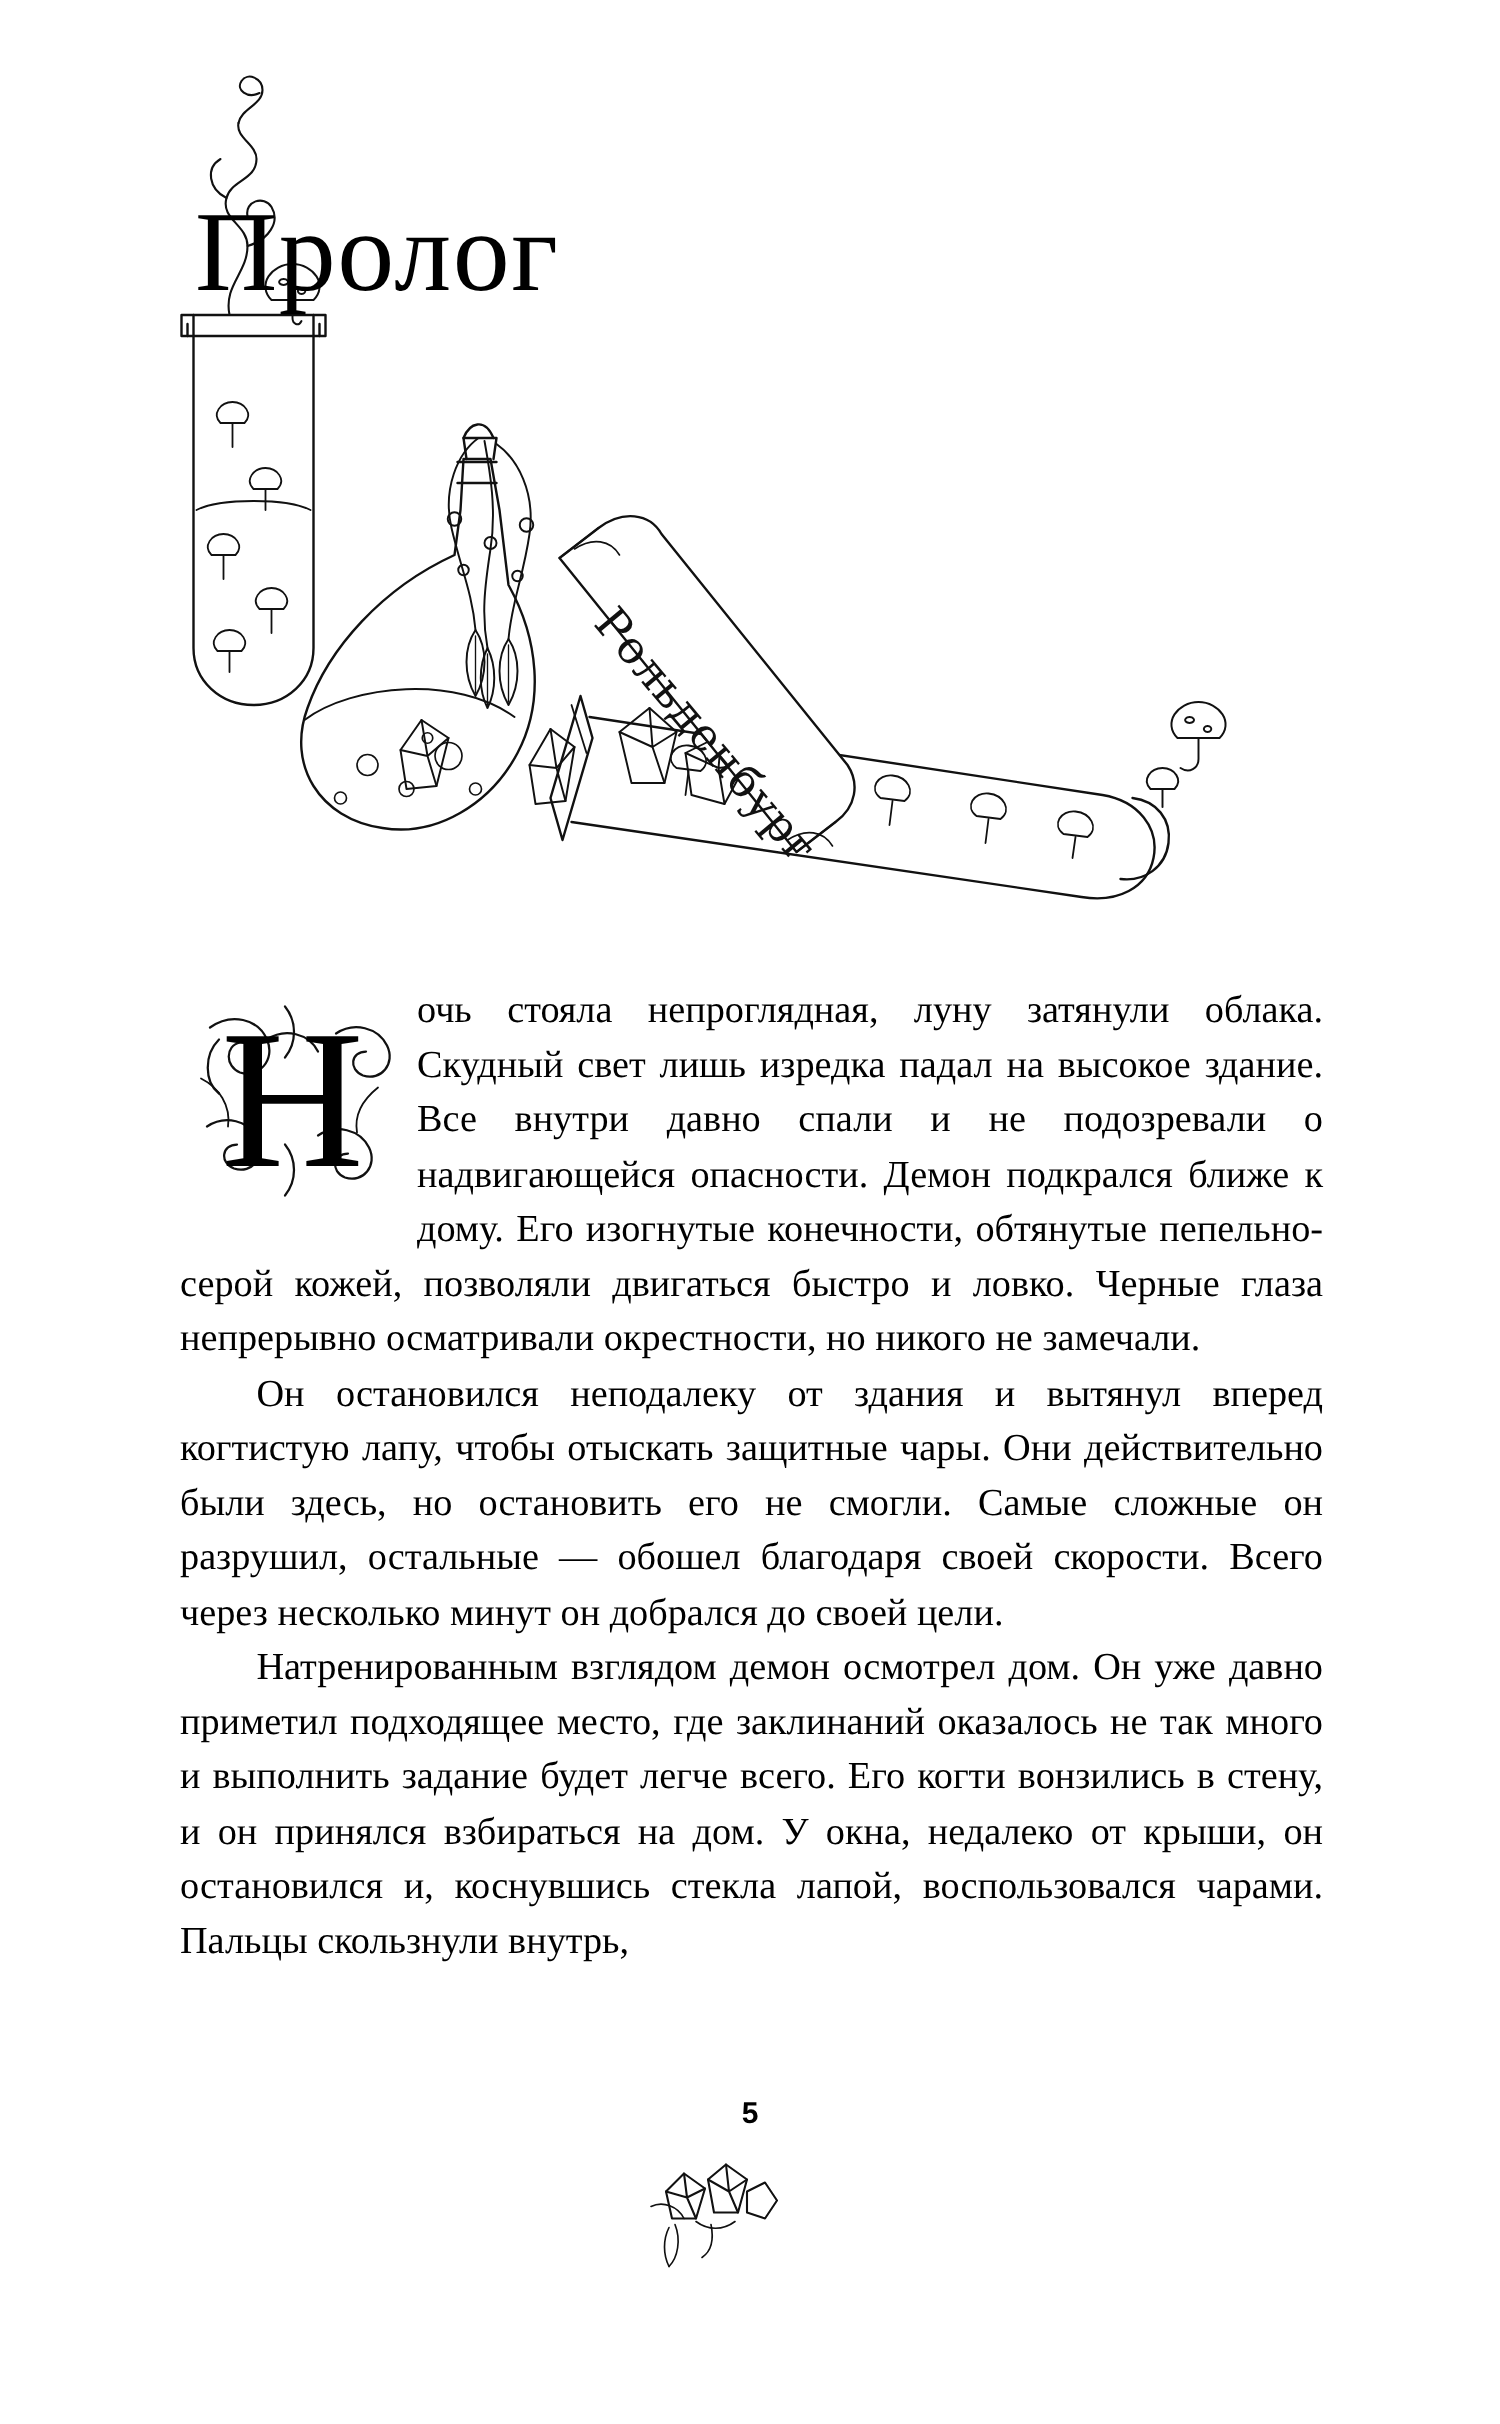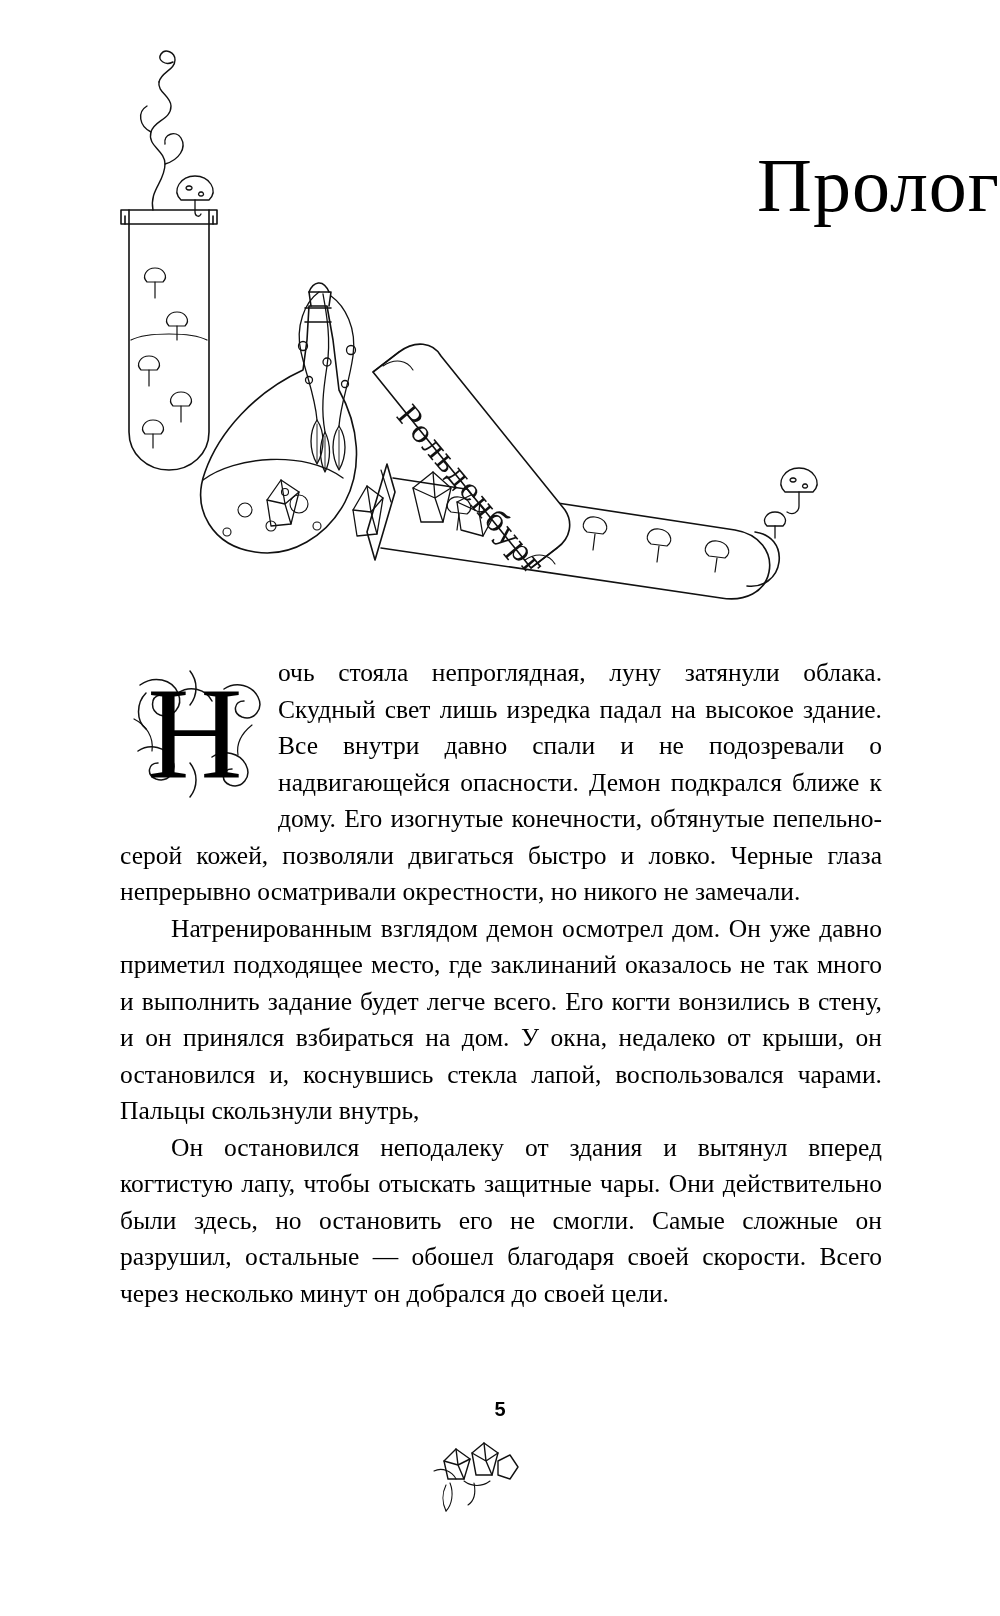--- a/index.html
+++ b/index.html
@@ -18,23 +18,23 @@
 
   .page {
     position: absolute;
     inset: 0;
   }
 
   
   .chapter-title {
     position: absolute;
     left: 0;
-    top: 96px;
+    top: 79px;
     width: 1000px;
-    text-align: right;
+    text-align: left;
     font-family: "Liberation Serif", serif;
     font-size: 76px;
     line-height: 1;
     letter-spacing: 1px;
     padding-left: 130px;
     box-sizing: border-box;
     font-weight: normal;
   }
 
   
@@ -269,22 +269,22 @@
             <path d="M70 12 C 78 22, 78 36, 70 46"></path>
             <path d="M70 104 C 78 114, 78 128, 70 138"></path>
             <path d="M14 60 C 26 66, 34 78, 32 92" stroke-width="1.2"></path>
             <path d="M132 66 C 122 74, 116 84, 118 96" stroke-width="1.2"></path>
           </g>
         </svg>
         <span class="dropcap-letter">Н</span>
       </span><span>очь стояла непроглядная, луну затянули облака. Скудный свет лишь изредка падал на высокое здание. Все внутри давно спали и не подозревали о надвигающейся опасности. Демон подкрался ближе к дому. Его изогнутые конечности, обтянутые пепельно-серой кожей, позволяли двигаться быстро и ловко. Черные глаза непрерывно осматривали окрестности, но никого не замечали.</span>
     </p>
 
+    <p>Он остановился неподалеку от здания и вытянул вперед когтистую лапу, чтобы отыскать защитные чары. Они действительно были здесь, но остановить его не смогли. Самые сложные он разрушил, остальные — обошел благодаря своей скорости. Всего через несколько минут он добрался до своей цели.</p>
     <p>Натренированным взглядом демон осмотрел дом. Он уже давно приметил подходящее место, где заклинаний оказалось не так много и выполнить задание будет легче всего. Его когти вонзились в стену, и он принялся взбираться на дом. У окна, недалеко от крыши, он остановился и, коснувшись стекла лапой, воспользовался чарами. Пальцы скользнули внутрь,</p>
-    <p>Он остановился неподалеку от здания и вытянул вперед когтистую лапу, чтобы отыскать защитные чары. Они действительно были здесь, но остановить его не смогли. Самые сложные он разрушил, остальные — обошел благодаря своей скорости. Всего через несколько минут он добрался до своей цели.</p>
   </div>
 
   <div class="page-number">5</div>
 
   <div class="footer-ornament">
     <svg viewBox="0 0 110 80" fill="none" stroke="#111" stroke-width="1.4" stroke-linecap="round" stroke-linejoin="round">
       <g>
         <path d="M24 26 L 36 14 L 50 24 L 44 44 L 28 44 Z"></path>
         <path d="M36 14 L 38 30 L 44 44 M24 26 L 38 30 L 50 24"></path>
         <path d="M52 18 L 64 8 L 78 18 L 72 40 L 56 40 Z"></path>

